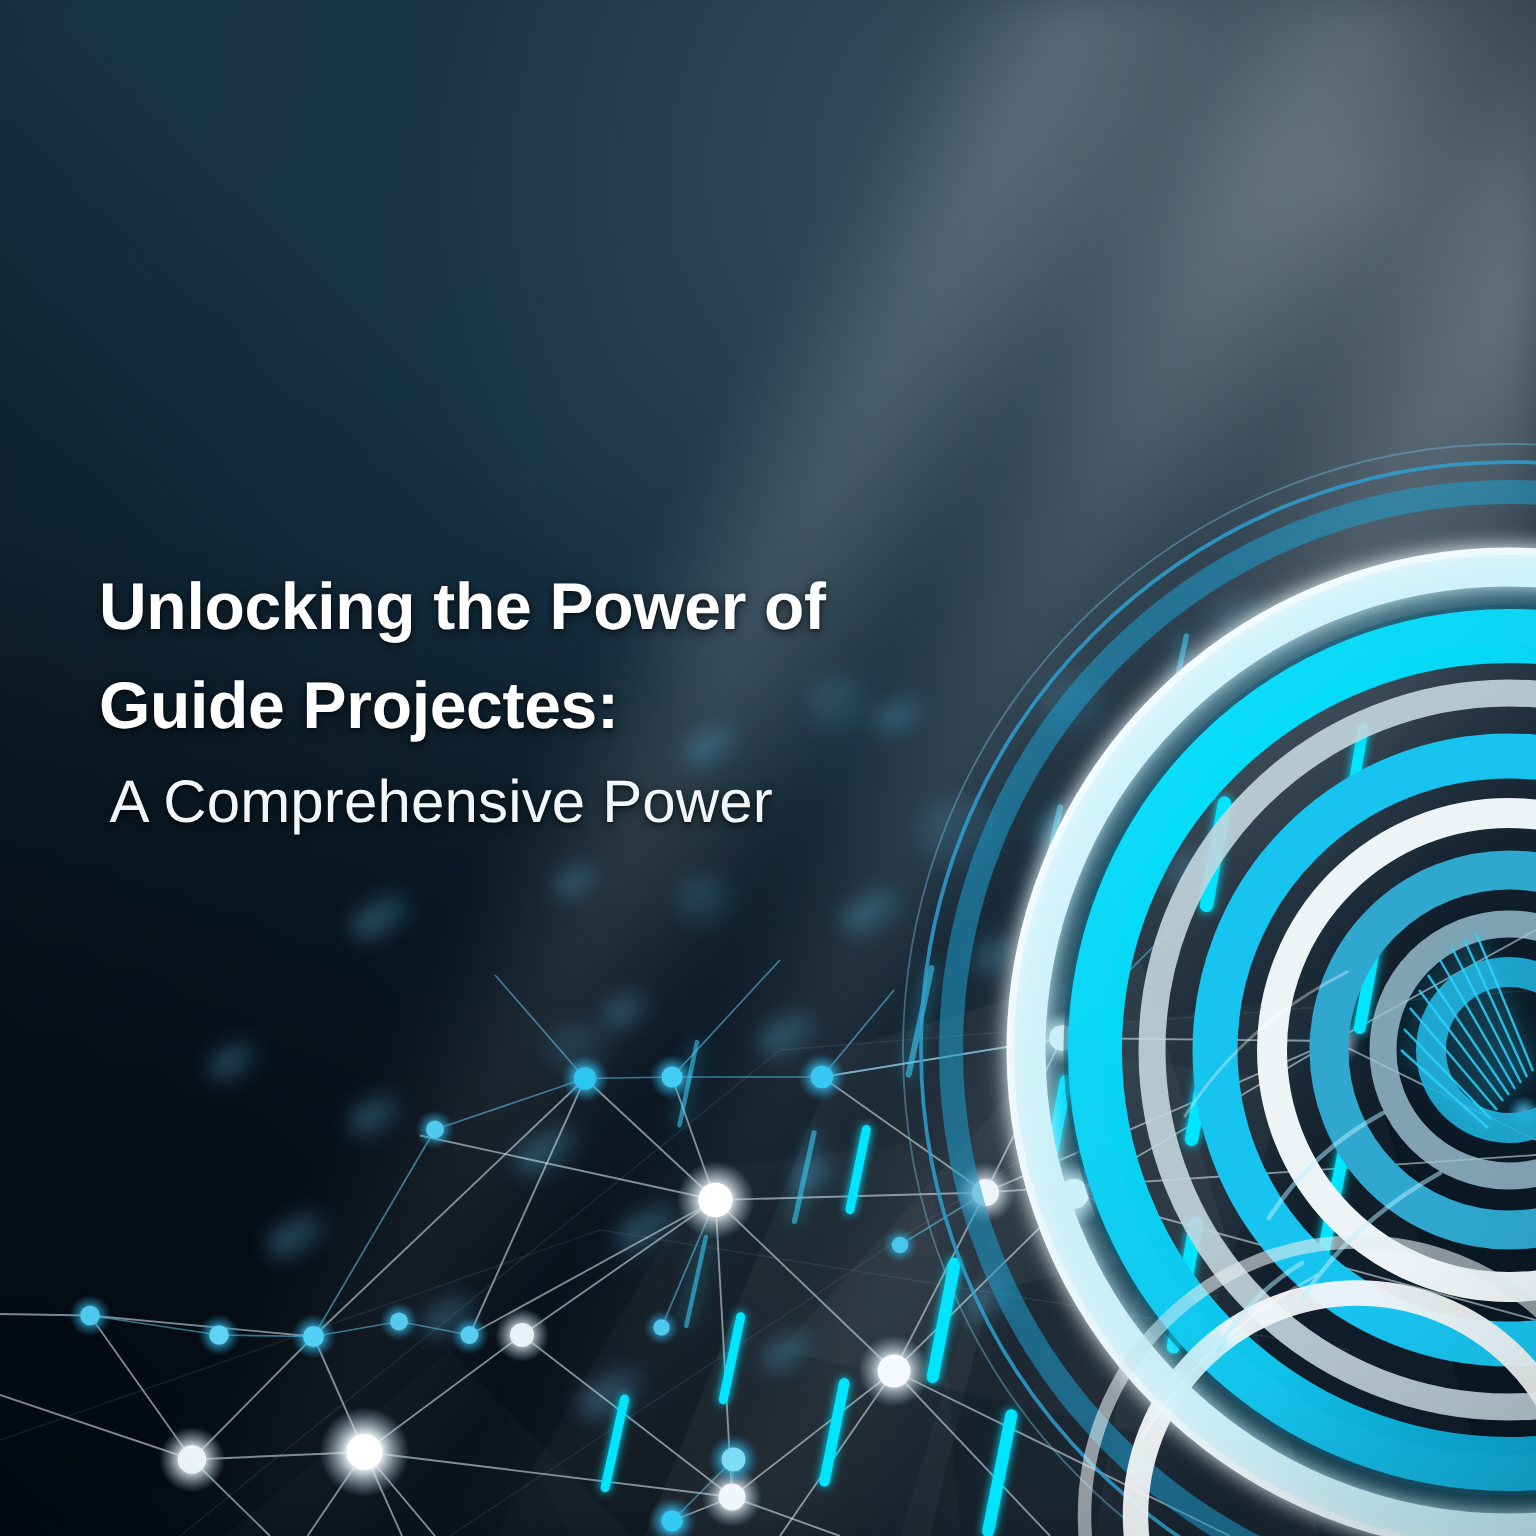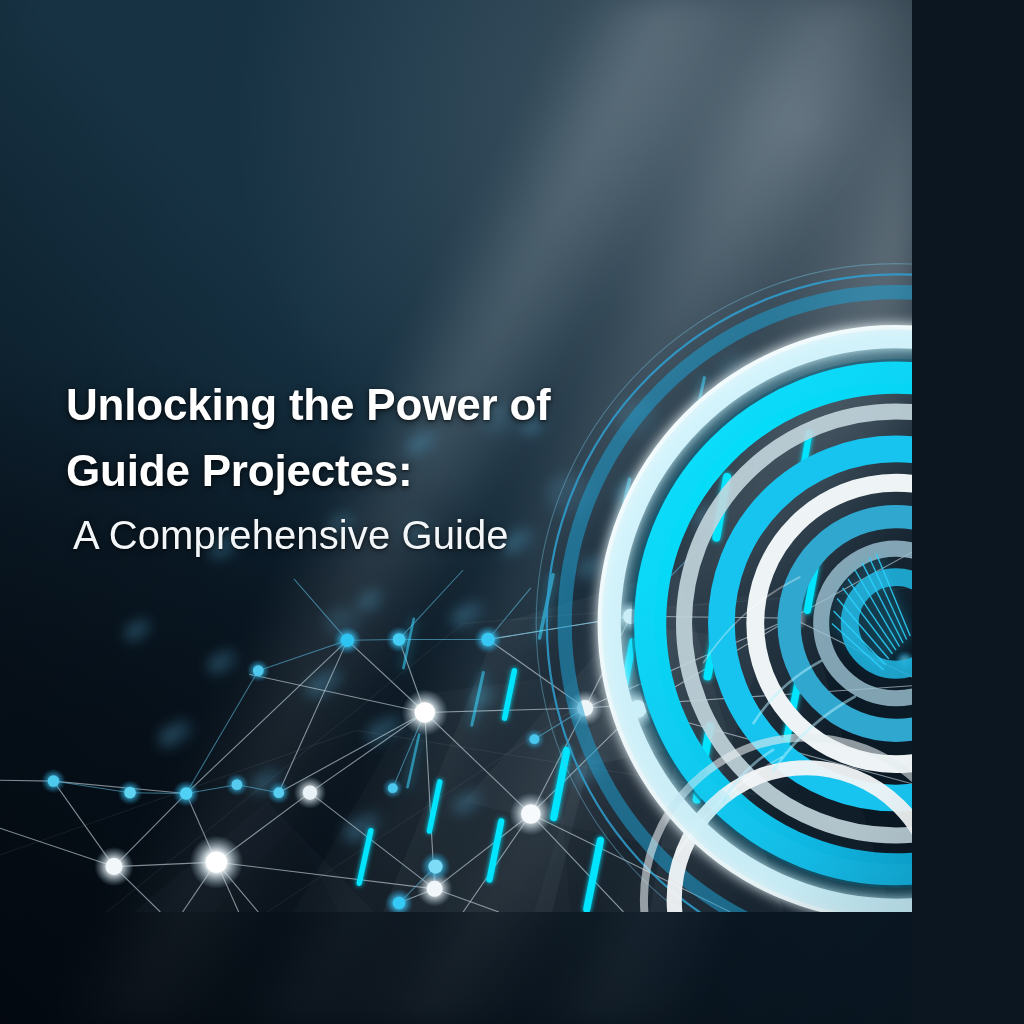--- a/index.html
+++ b/index.html
@@ -1,21 +1,21 @@
 <!DOCTYPE html>
 <html><head>
 <meta charset="utf-8">
 <style>
   html, body {
     margin: 0; padding: 0;
     background: #0b1620;
   }
   #stage {
     position: relative;
-    width: 912px; height: 1024px;
+    width: 1024px; height: 1024px;
     overflow: hidden;
     background: #132b3c;
     font-family: "Liberation Sans", "DejaVu Sans", sans-serif;
   }
 
   
   .layer { position: absolute; inset: 0; pointer-events: none; }
 
   #bg-base {
     background:
@@ -413,16 +413,16 @@
 
       <circle cx="1006" cy="700" r="300" fill="none" stroke="#23cdf2" stroke-width="60" stroke-opacity="0.10" filter="url(#ringGlow)"></circle>
     </g>
   </svg>
 
   <div class="layer" id="bg-vignette"></div>
 
   <div id="title-block">
     <div class="title-line">Unlocking the Power of</div>
     <div class="title-line">Guide Projectes:</div>
-    <div class="subtitle-line">A Comprehensive Guide</div>
+    <div class="subtitle-line">A Comprehensive Power</div>
   </div>
 
 </div>
 
 </body></html>

